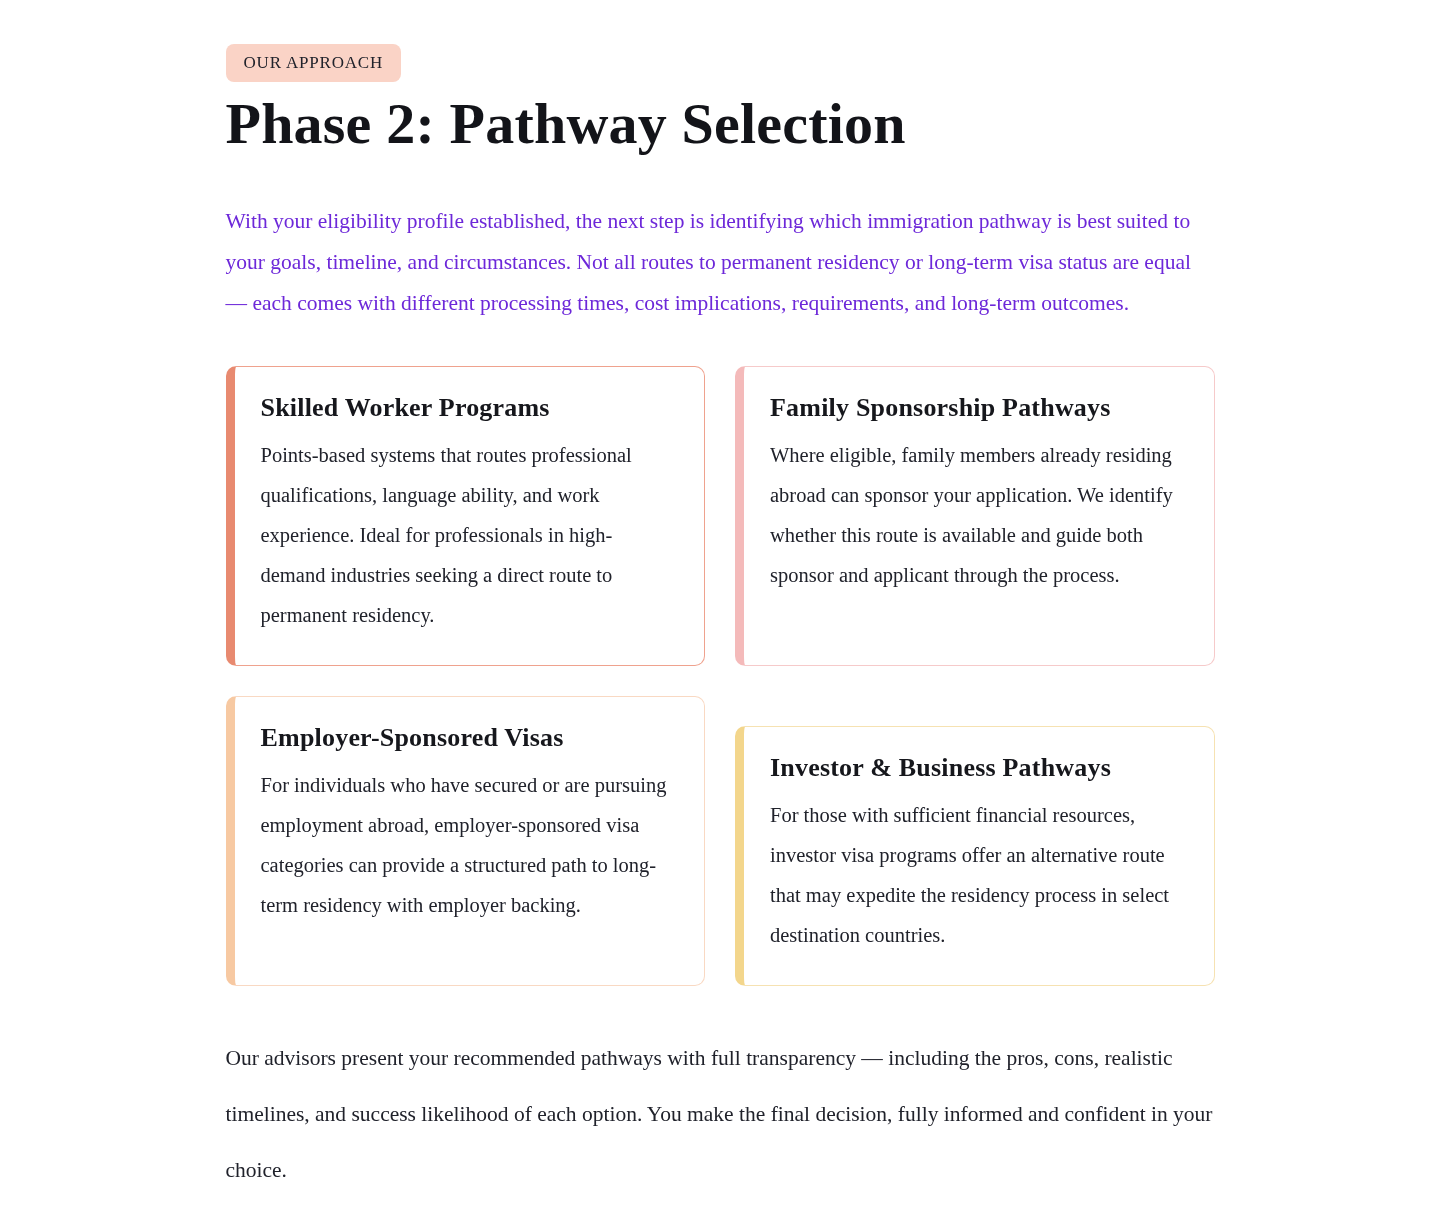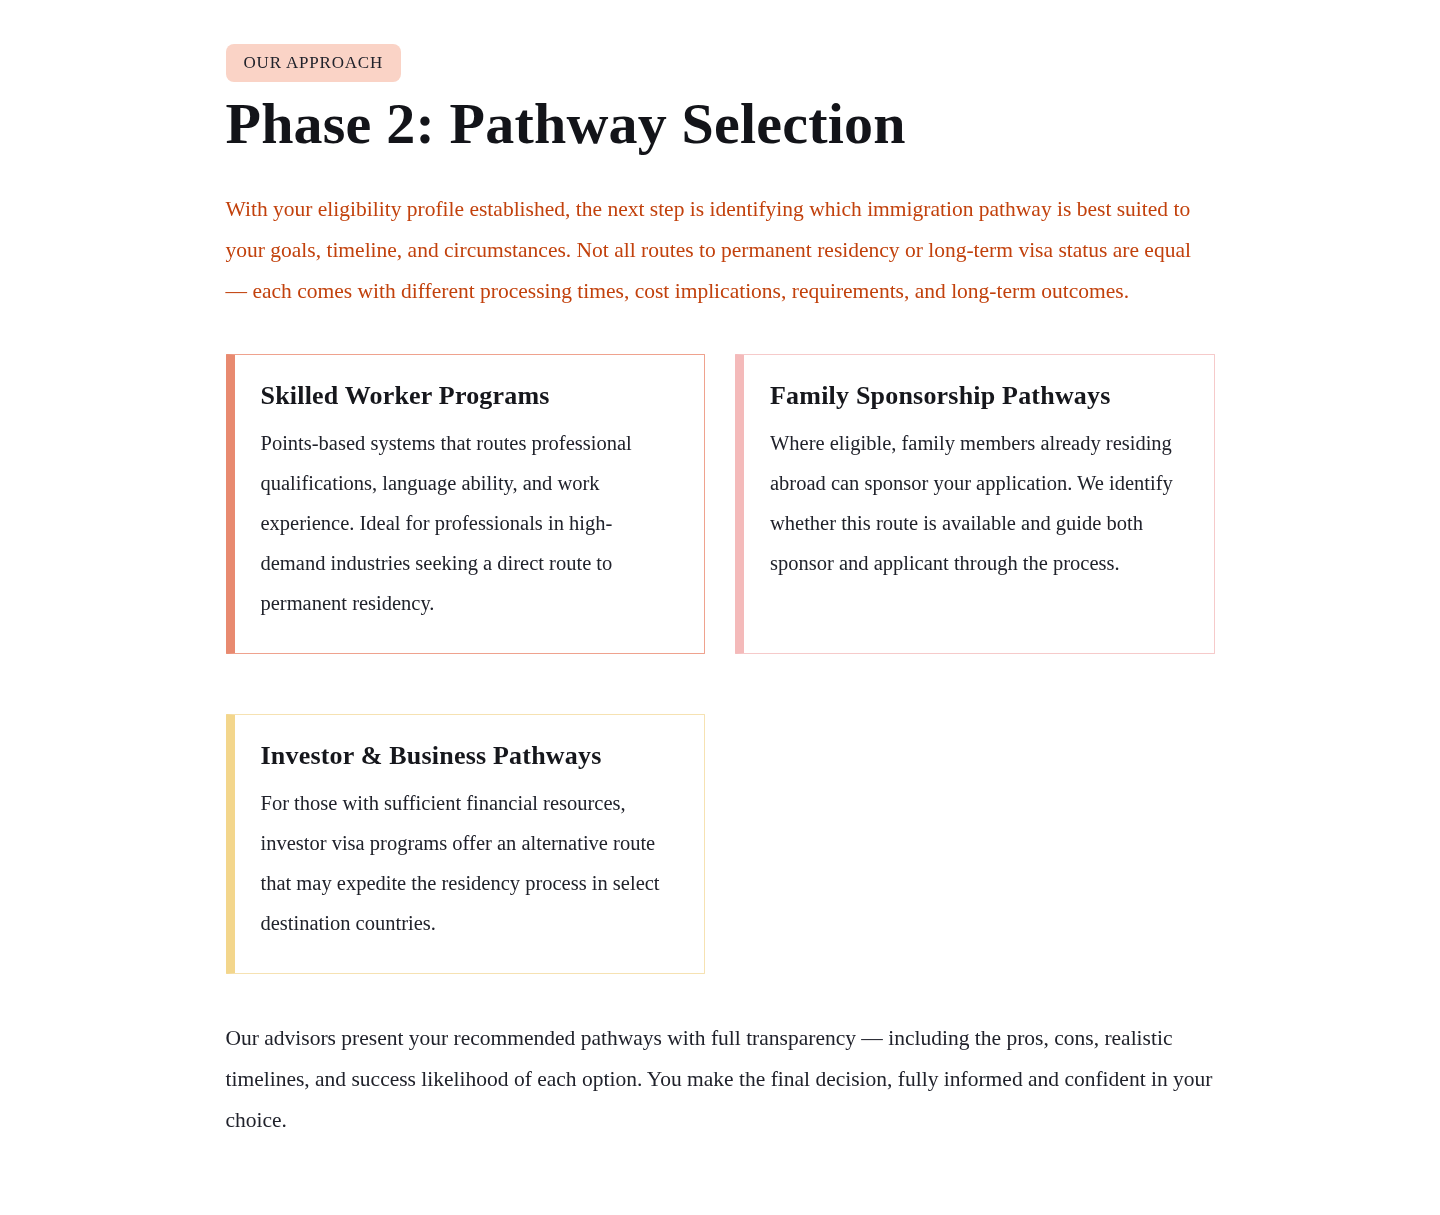--- a/index.html
+++ b/index.html
@@ -31,39 +31,39 @@
 
   h1.page-title {
     margin-top: 8px;
     font-size: 58px;
     font-weight: 700;
     color: #131419;
     letter-spacing: 0.2px;
   }
 
   p.lede {
-    margin-top: 32px;
+    margin-top: 44px;
     font-size: 21.5px;
     line-height: 41px;
-    color: #c2410c;
+    color: #6d28d9;
     max-width: 1252px;
   }
 
   .cards-grid {
     margin-top: 42px;
     display: grid;
     grid-template-columns: 1fr 1fr;
     column-gap: 30px;
     row-gap: 30px;
   }
 
   .pathway-card {
     border: 1.5px solid #e9b8a8;
     border-left-width: 9px;
-    border-radius: 1px;
+    border-radius: 10px;
     padding: 26px 34px 30px 26px;
     background: #ffffff;
   }
 
   .pathway-card h2 {
     font-size: 26px;
     font-weight: 700;
     color: #16171c;
     margin-bottom: 12px;
     letter-spacing: 0.2px;
@@ -72,21 +72,21 @@
   .pathway-card p {
     font-size: 20.5px;
     line-height: 40px;
     color: #20222b;
     max-width: 545px;
   }
 
   p.outro {
     margin-top: 44px;
     font-size: 21.5px;
-    line-height: 41px;
+    line-height: 56px;
     color: #20222b;
     max-width: 1256px;
   }
 </style>
 </head>
 <body>
 
 <div class="page">
 
   <span class="badge" style="background-color: rgb(250, 211, 198);">OUR APPROACH</span>
@@ -100,20 +100,24 @@
     <div class="pathway-card" style="border-color: rgb(239, 162, 142) rgb(239, 162, 142) rgb(239, 162, 142) rgb(232, 138, 112);">
       <h2>Skilled Worker Programs</h2>
       <p>Points-based systems that routes professional qualifications, language ability, and work experience. Ideal for professionals in high-demand industries seeking a direct route to permanent residency.</p>
     </div>
 
     <div class="pathway-card" style="border-color: rgb(246, 202, 202) rgb(246, 202, 202) rgb(246, 202, 202) rgb(244, 186, 186);">
       <h2>Family Sponsorship Pathways</h2>
       <p>Where eligible, family members already residing abroad can sponsor your application. We identify whether this route is available and guide both sponsor and applicant through the process.</p>
     </div>
 
+    <div class="pathway-card" style="border-color: rgb(249, 217, 195) rgb(249, 217, 195) rgb(249, 217, 195) rgb(247, 201, 162);">
+      <h2>Employer-Sponsored Visas</h2>
+      <p>For individuals who have secured or are pursuing employment abroad, employer-sponsored visa categories can provide a structured path to long-term residency with employer backing.</p>
+    </div>
 
     <div class="pathway-card" style="border-color: rgb(246, 226, 178) rgb(246, 226, 178) rgb(246, 226, 178) rgb(243, 214, 140); margin-top: 30px;">
       <h2>Investor &amp; Business Pathways</h2>
       <p>For those with sufficient financial resources, investor visa programs offer an alternative route that may expedite the residency process in select destination countries.</p>
     </div>
 
   </div>
 
   <p class="outro">Our advisors present your recommended pathways with full transparency — including the pros, cons, realistic timelines, and success likelihood of each option. You make the final decision, fully informed and confident in your choice.</p>
 

